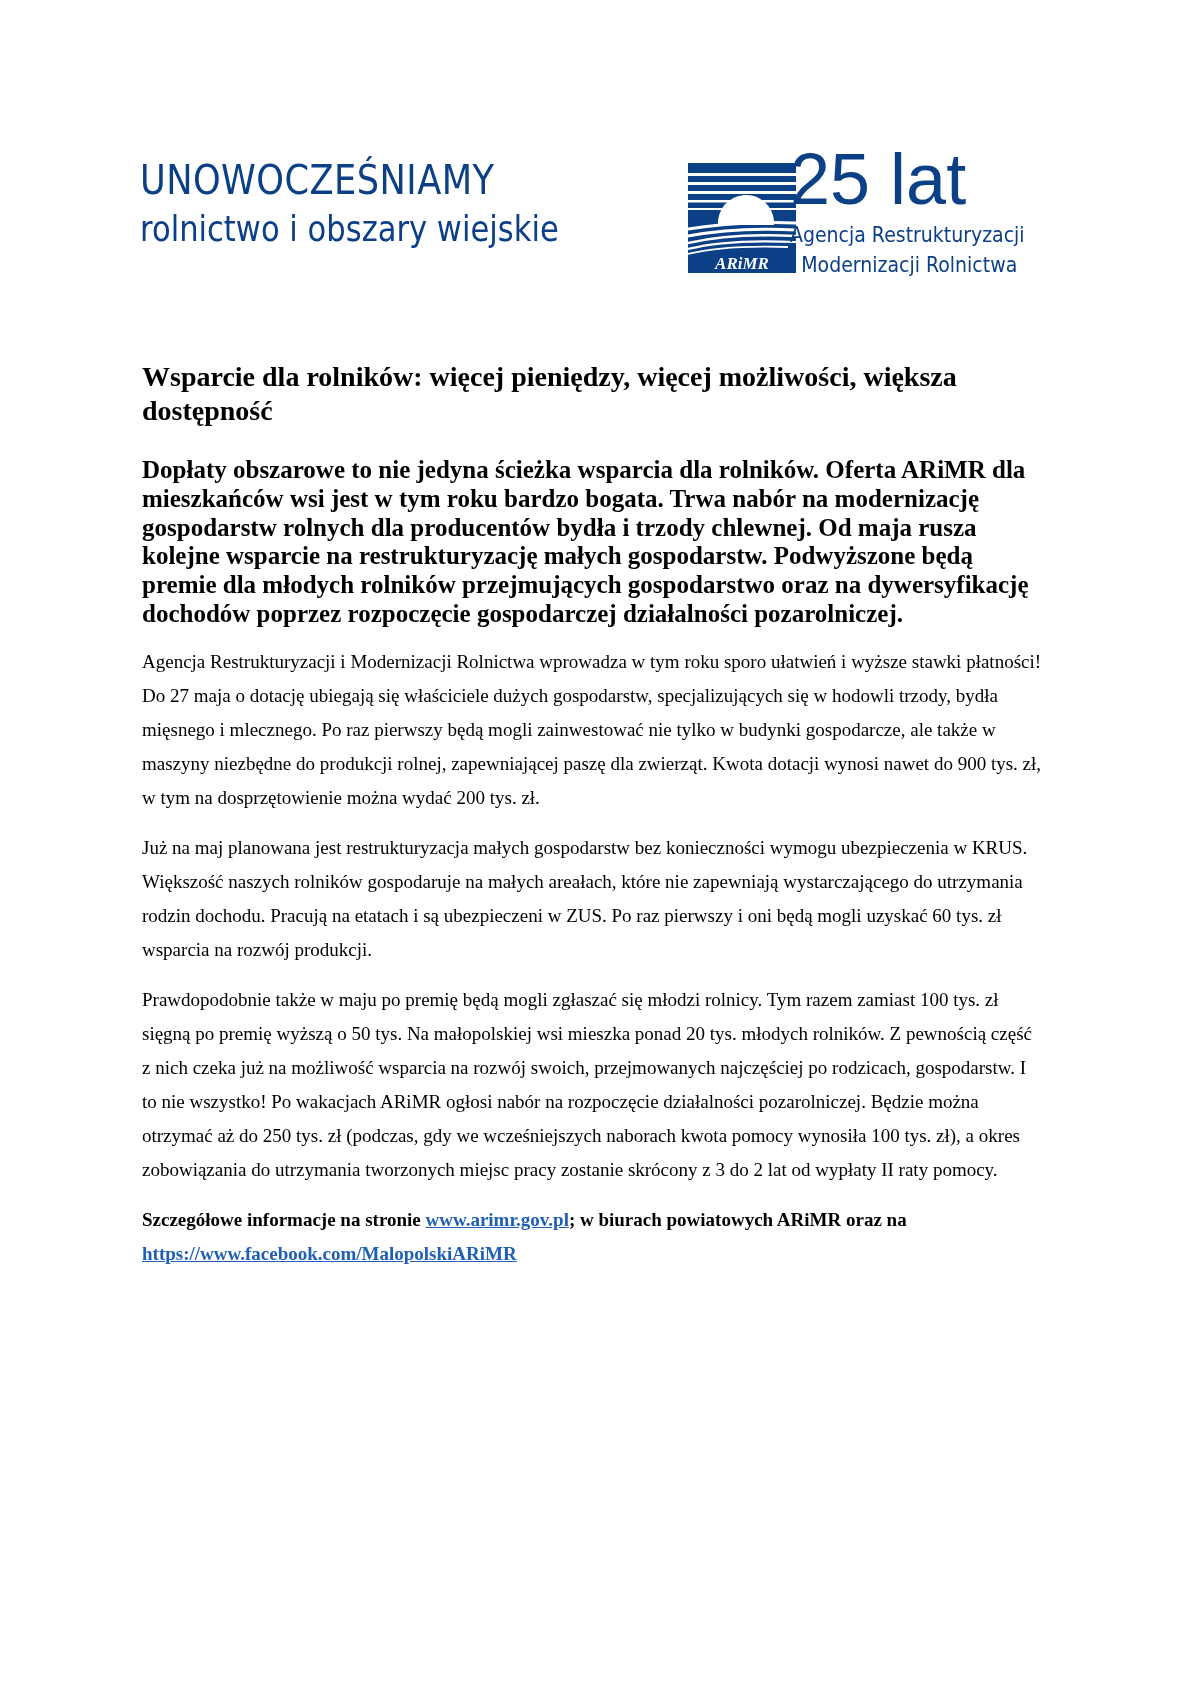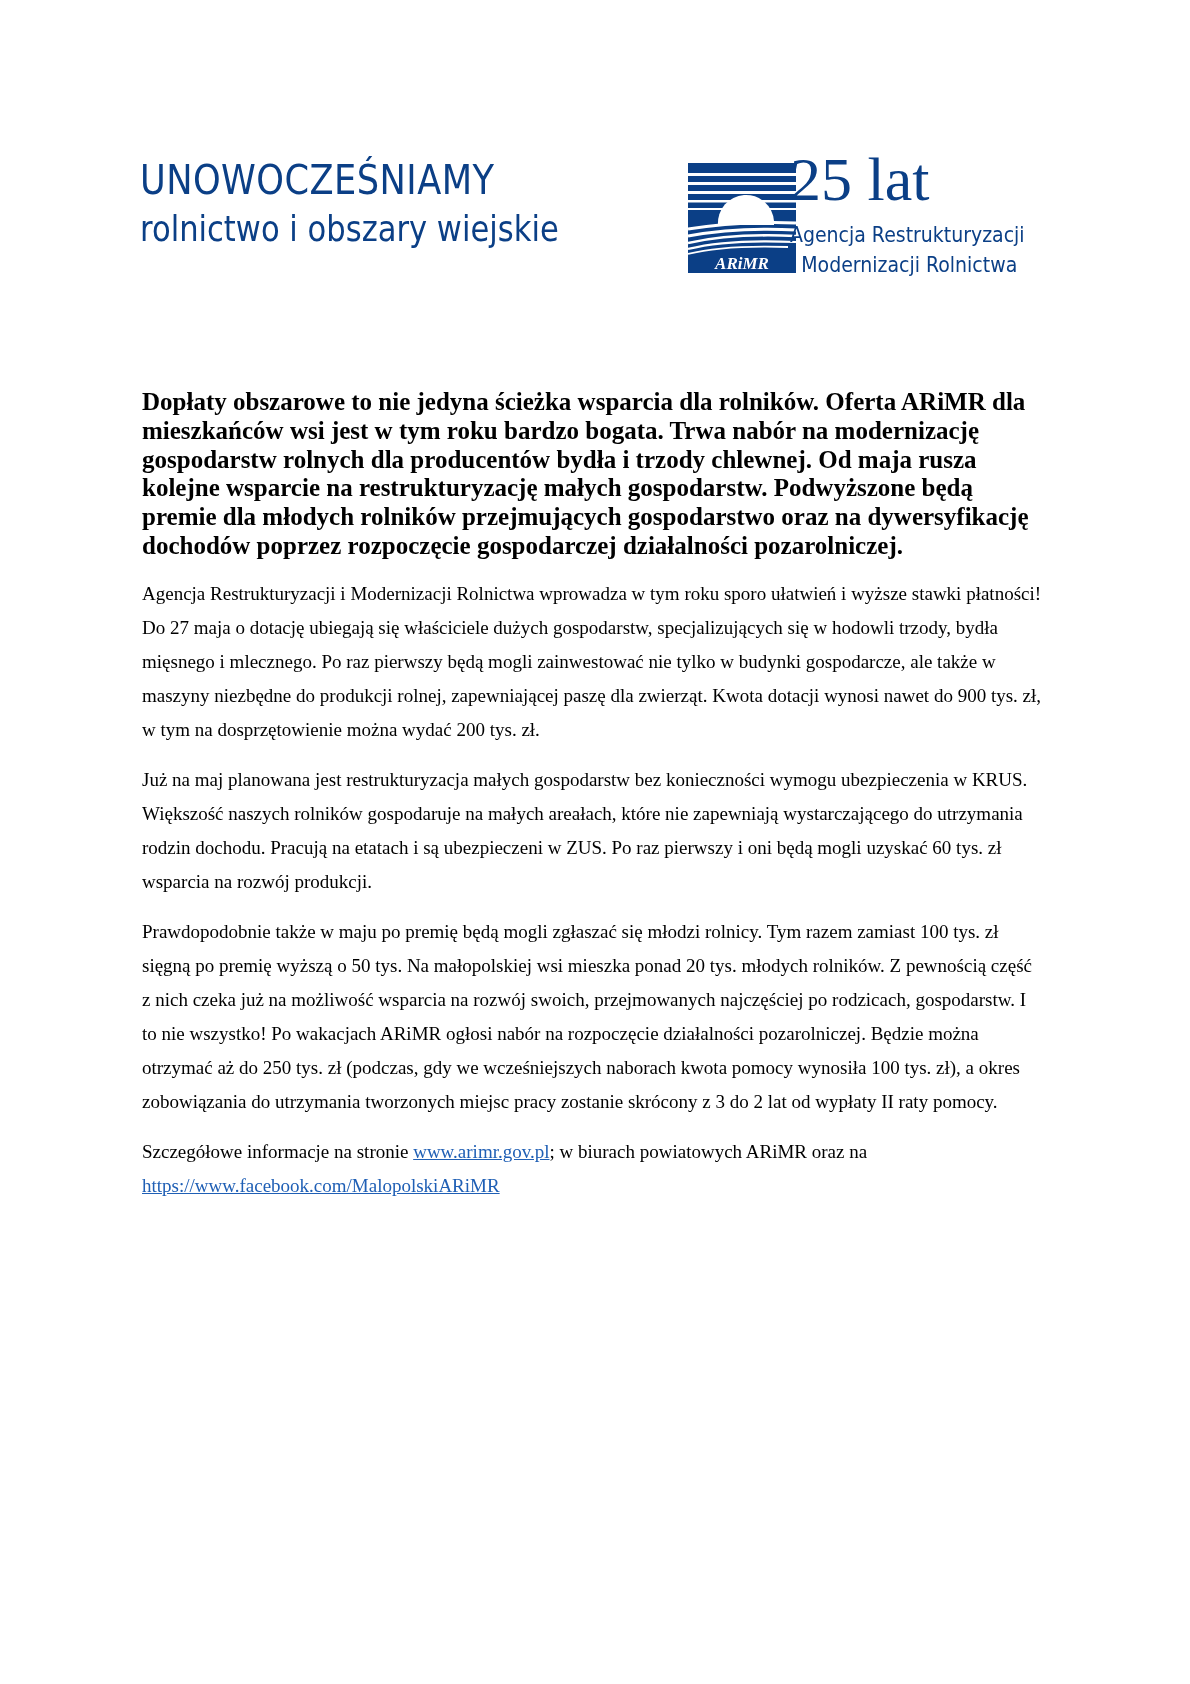--- a/index.html
+++ b/index.html
@@ -4,29 +4,29 @@
 <style>
   html, body { margin: 0; padding: 0; background: #ffffff; }
   body { width: 1190px; height: 1684px; position: relative; overflow: hidden; }
   .header { position: absolute; left: 0; top: 0; width: 1190px; height: 300px; margin-top: 8px; }
   .slogan { position: absolute; left: 140px; top: 148px; color: #0b3f86; font-family: "DejaVu Sans", sans-serif; }
   .slogan .l1 { font-size: 40px; letter-spacing: 0.5px; line-height: 48px; font-weight: normal; transform: scaleX(0.88); transform-origin: left; white-space: nowrap; }
   .slogan .l2 { font-size: 36px; line-height: 46px; margin-top: 2px; transform: scaleX(0.85); transform-origin: left; white-space: nowrap; }
   .logo { position: absolute; left: 664px; top: 155px; width: 108px; height: 110px; padding-left: 24px; }
   .logo svg { display: block; }
   .agency { position: absolute; left: 790px; top: 140px; color: #0b3f86; }
-  .agency .years { font-family: Liberation Serif, serif; font-size: 62px; line-height: 62px; white-space: nowrap; }
+  .agency .years { font-family: Liberation Sans, sans-serif; font-size: 72px; line-height: 62px; white-space: nowrap; }
   .agency .name { font-family: "DejaVu Sans", sans-serif; font-size: 22px; line-height: 30px; white-space: nowrap; transform: scaleX(0.86); transform-origin: left; }
   .agency .name1 { margin-top: 10px; }
 
   .content { position: absolute; left: 142px; top: 360px; width: 900px; font-family: "Liberation Serif", serif; color: #000; }
   h1 { margin: 0; font-size: 28px; line-height: 34px; font-weight: bold; }
   .lead { margin: 28px 0 0 0; font-size: 25px; line-height: 28.8px; font-weight: bold; }
   p.body { margin: 16px 0 0 0; font-size: 19px; line-height: 34px; }
-  p.body.last { margin-top: 16px; }
+  p.body.last { margin-top: 16px; font-weight: bold; }
   a.link { color: #1f5fb5; text-decoration: underline; }
 </style>
 </head>
 <body>
 
 <div class="header">
   <div class="slogan">
     <div class="l1">UNOWOCZEŚNIAMY</div>
     <div class="l2">rolnictwo i obszary wiejskie</div>
   </div>
@@ -61,18 +61,19 @@
   </div>
 
   <div class="agency">
     <div class="years">25 lat</div>
     <div class="name name1">Agencja Restrukturyzacji</div>
     <div class="name">i Modernizacji Rolnictwa</div>
   </div>
 </div>
 
 <div class="content">
+  <h1>Wsparcie dla rolników: więcej pieniędzy, więcej możliwości, większa dostępność</h1>
   <p class="lead">Dopłaty obszarowe to nie jedyna ścieżka wsparcia dla rolników. Oferta ARiMR dla mieszkańców wsi jest w tym roku bardzo bogata. Trwa nabór na modernizację gospodarstw rolnych dla producentów bydła i trzody chlewnej. Od maja rusza kolejne wsparcie na restrukturyzację małych gospodarstw. Podwyższone będą premie dla młodych rolników przejmujących gospodarstwo oraz na dywersyfikację dochodów poprzez rozpoczęcie gospodarczej działalności pozarolniczej.</p>
   <p class="body">Agencja Restrukturyzacji i Modernizacji Rolnictwa wprowadza w tym roku sporo ułatwień i wyższe stawki płatności! Do 27 maja o dotację ubiegają się właściciele dużych gospodarstw, specjalizujących się w hodowli trzody, bydła mięsnego i mlecznego. Po raz pierwszy będą mogli zainwestować nie tylko w budynki gospodarcze, ale także w maszyny niezbędne do produkcji rolnej, zapewniającej paszę dla zwierząt. Kwota dotacji wynosi nawet do 900 tys. zł, w tym na dosprzętowienie można wydać 200 tys. zł.</p>
   <p class="body">Już na maj planowana jest restrukturyzacja małych gospodarstw bez konieczności wymogu ubezpieczenia w KRUS. Większość naszych rolników gospodaruje na małych areałach, które nie zapewniają wystarczającego do utrzymania rodzin dochodu. Pracują na etatach i są ubezpieczeni w ZUS. Po raz pierwszy i oni będą mogli uzyskać 60 tys. zł wsparcia na rozwój produkcji.</p>
   <p class="body">Prawdopodobnie także w maju po premię będą mogli zgłaszać się młodzi rolnicy. Tym razem zamiast 100 tys. zł sięgną po premię wyższą o 50 tys. Na małopolskiej wsi mieszka ponad 20 tys. młodych rolników. Z pewnością część z nich czeka już na możliwość wsparcia na rozwój swoich, przejmowanych najczęściej po rodzicach, gospodarstw.  I to nie wszystko! Po wakacjach ARiMR ogłosi nabór na rozpoczęcie działalności pozarolniczej. Będzie można otrzymać aż do 250 tys. zł (podczas, gdy we wcześniejszych naborach kwota pomocy wynosiła 100 tys. zł), a okres zobowiązania do utrzymania tworzonych miejsc pracy zostanie skrócony z 3 do 2 lat od wypłaty II raty pomocy.</p>
   <p class="body last"><span>Szczegółowe informacje na stronie </span><a class="link" href="#">www.arimr.gov.pl</a><span>; w biurach powiatowych ARiMR oraz na </span><a class="link" href="#">https://www.facebook.com/MalopolskiARiMR</a></p>
 </div>
 
 </body></html>

